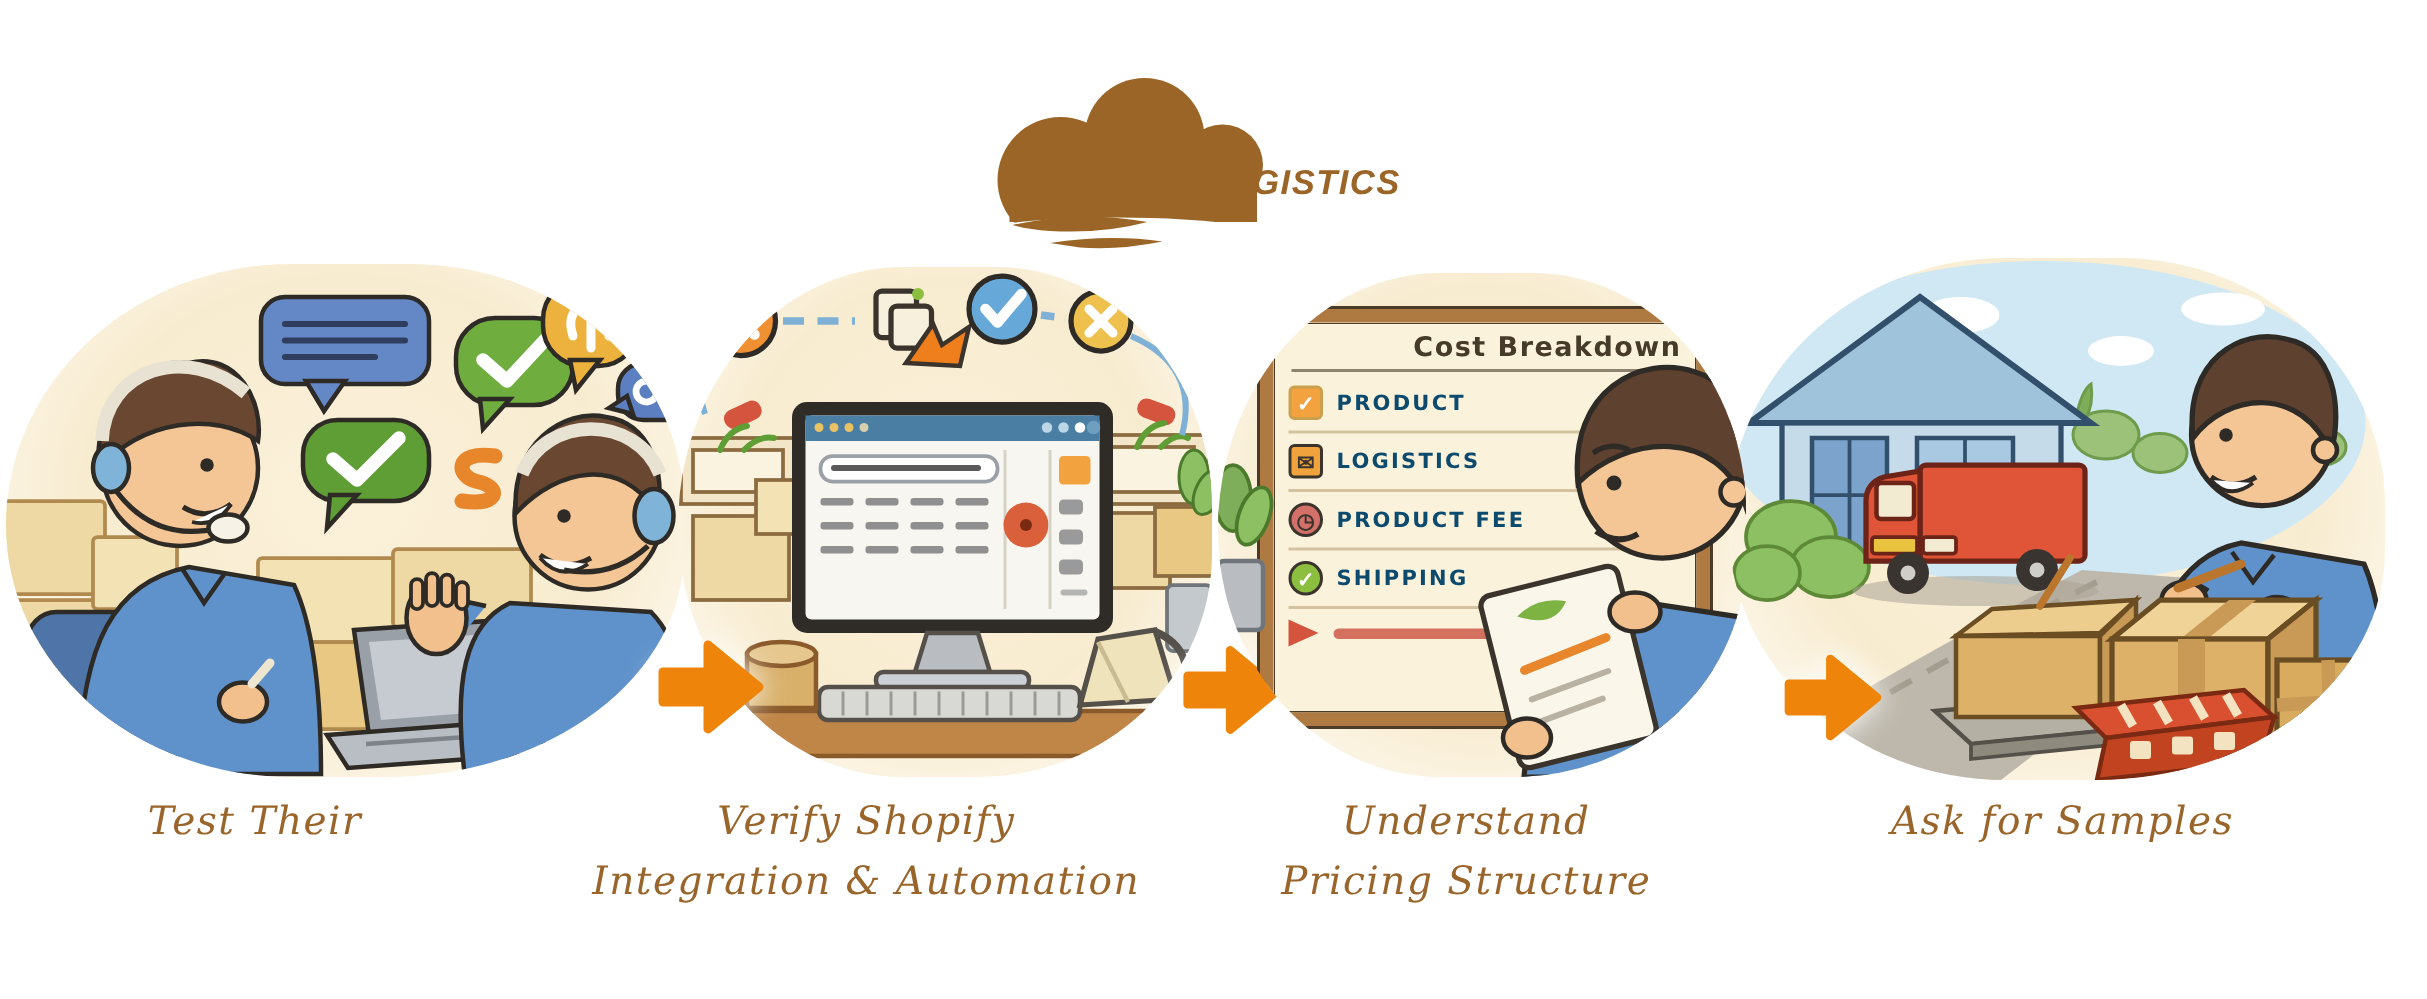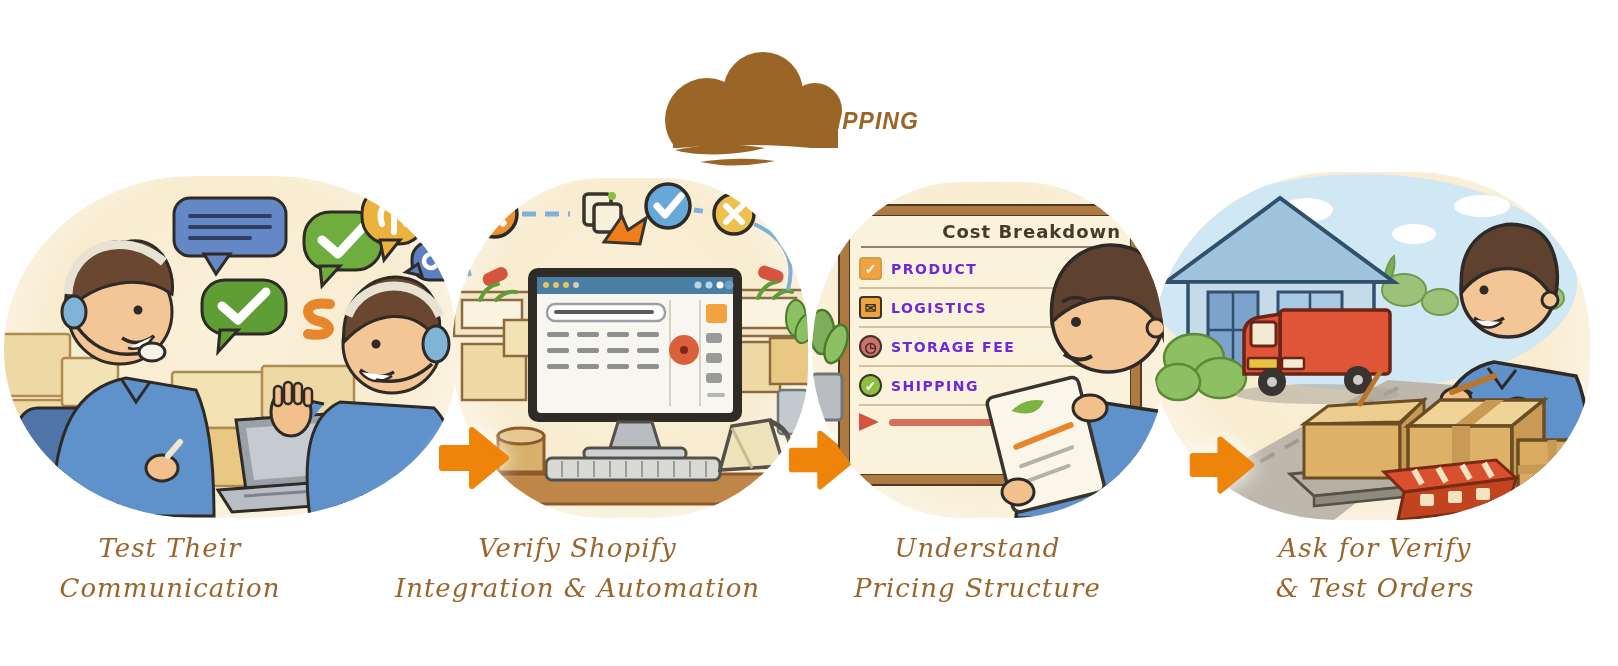--- a/index.html
+++ b/index.html
@@ -33,21 +33,21 @@
   #caption4{left:1180px;width:390px;}
   
   .board{position:absolute;left:28px;top:24px;width:262px;height:250px;background:#fbf2dc;
          border:9px solid var(--board_frame,#ae7a41);outline:2px solid #4a3a26;border-radius:3px;
          box-shadow:inset 0 0 0 1px #4a3a26;padding:6px 10px 4px 10px;z-index:1;}
   .board-title{font-family:"DejaVu Sans",sans-serif;font-weight:bold;font-size:18px;color:#463a28;
                text-align:right;letter-spacing:1px;}
   .board-hr{border-top:2px solid #8e8270;margin:4px 2px 2px 2px;}
   .board-row{display:flex;align-items:center;gap:9px;height:37px;border-bottom:2px solid #d4c1a0;}
   .board-row:last-of-type{border-bottom:none;}
-  .row-label{font-family:"DejaVu Sans",sans-serif;font-weight:bold;font-size:14px;color:#6d28d9;
+  .row-label{font-family:"DejaVu Sans",sans-serif;font-weight:bold;font-size:14px;color:#0c4a6e;
              letter-spacing:1.5px;}
   .row-val-green{font-family:"DejaVu Sans",sans-serif;font-weight:bold;font-size:19px;color:#6fae3e;margin-left:auto;}
   .row-val-orange{font-family:"DejaVu Sans",sans-serif;font-weight:bold;font-size:19px;color:#ef9033;margin-left:auto;}
   .row-val-orange + .row-val-green{margin-left:4px;}
   .row-icon{width:23px;height:23px;flex:0 0 23px;display:flex;align-items:center;justify-content:center;
             font-size:14px;font-weight:bold;color:#ffffff;border-radius:4px;box-sizing:border-box;}
   .icon-check-orange{background:#f2a340;border:2px solid #caa04c;}
   .icon-envelope{background:#f0a33c;border:2px solid #3a342c;color:#3a342c;}
   .icon-clock{background:#d4706a;border:2px solid #3a342c;border-radius:50%;color:#3a342c;}
   .icon-check-green{background:#8cbf3f;border:2px solid #3a342c;border-radius:50%;}
@@ -66,21 +66,21 @@
       <g fill="#9a6526">
         <circle cx="62" cy="74" r="42"></circle>
         <circle cx="118" cy="46" r="40"></circle>
         <circle cx="170" cy="64" r="27"></circle>
         <rect x="28" y="70" width="165" height="32"></rect>
       </g>
       <ellipse cx="100" cy="116" rx="115" ry="17" fill="#ffffff"></ellipse>
       <path d="M30,104 Q75,94 120,102 Q90,110 55,108 Q40,107 30,104 Z" fill="#9a6526"></path>
       <path d="M55,116 Q95,110 130,115 Q100,121 75,119 Z" fill="#9a6526"></path>
     </svg>
-    <span class="logo-text">HQ SHIPPING</span>
+    <span class="logo-text">HQ LOGISTICS</span>
   </div>
 
   <div class="panel" id="panel1">
     <svg width="452" height="342" viewBox="0 0 452 342">
 
       <g stroke="#b08a4e" stroke-width="2.5" fill="#eed9a5">
         <rect x="-6" y="158" width="72" height="62" rx="3"></rect>
         <rect x="2" y="224" width="84" height="72" rx="3"></rect>
         <rect x="58" y="182" width="56" height="48" rx="3" fill="#f2e2b4"></rect>
         <rect x="168" y="196" width="112" height="56" rx="3" fill="#f2e2b4"></rect>
@@ -297,21 +297,21 @@
         <span class="row-val-green">Cost</span>
       </div>
       <div class="board-row">
         <span class="row-icon icon-envelope">✉</span>
         <span class="row-label">LOGISTICS</span>
         <span class="row-val-orange">$</span>
         <span class="row-val-green">$</span>
       </div>
       <div class="board-row">
         <span class="row-icon icon-clock">◷</span>
-        <span class="row-label">STORAGE FEE</span>
+        <span class="row-label">PRODUCT FEE</span>
         <span class="row-val-orange">$</span>
         <span class="row-val-green">$</span>
       </div>
       <div class="board-row">
         <span class="row-icon icon-check-green">✓</span>
         <span class="row-label">SHIPPING</span>
       </div>
       <div class="board-announce">
         <span class="flag"></span>
         <span class="announce-line"></span>
@@ -451,28 +451,26 @@
   </svg>
   <svg class="step-arrow" id="arrow2" width="68" height="72" viewBox="0 0 72 76">
     <path d="M4,28 L34,28 L34,10 L68,38 L34,66 L34,48 L4,48 Z" fill="#ee8409" stroke="#ee8409" stroke-width="6" stroke-linejoin="round"></path>
   </svg>
   <svg class="step-arrow" id="arrow3" width="68" height="70" viewBox="0 0 72 76">
     <path d="M4,28 L34,28 L34,10 L68,38 L34,66 L34,48 L4,48 Z" fill="#ee8409" stroke="#ee8409" stroke-width="6" stroke-linejoin="round"></path>
   </svg>
 
   <div class="caption" id="caption1">
     <div>Test Their</div>
-    <div>Communication</div>
   </div>
   <div class="caption" id="caption3">
     <div>Understand</div>
     <div>Pricing Structure</div>
   </div>
   <div class="caption" id="caption2">
     <div>Verify Shopify</div>
     <div>Integration &amp; Automation</div>
   </div>
   <div class="caption" id="caption4">
-    <div>Ask for Verify</div>
-    <div>&amp; Test Orders</div>
+    <div>Ask for Samples</div>
   </div>
 
 </div>
 
 </body></html>

